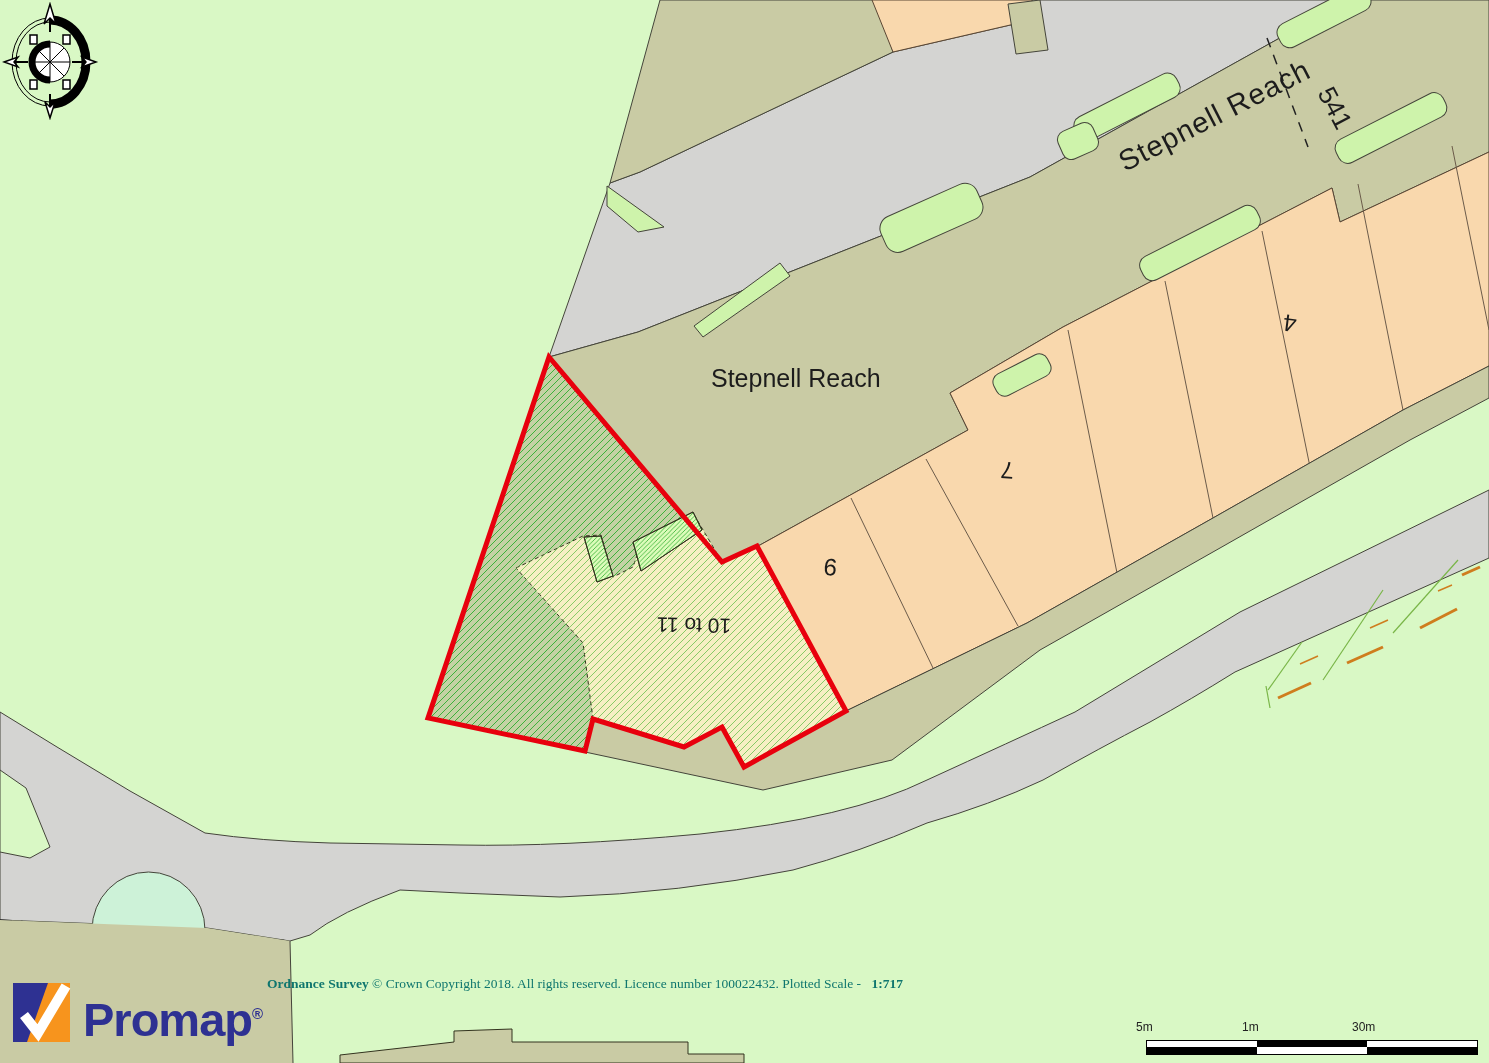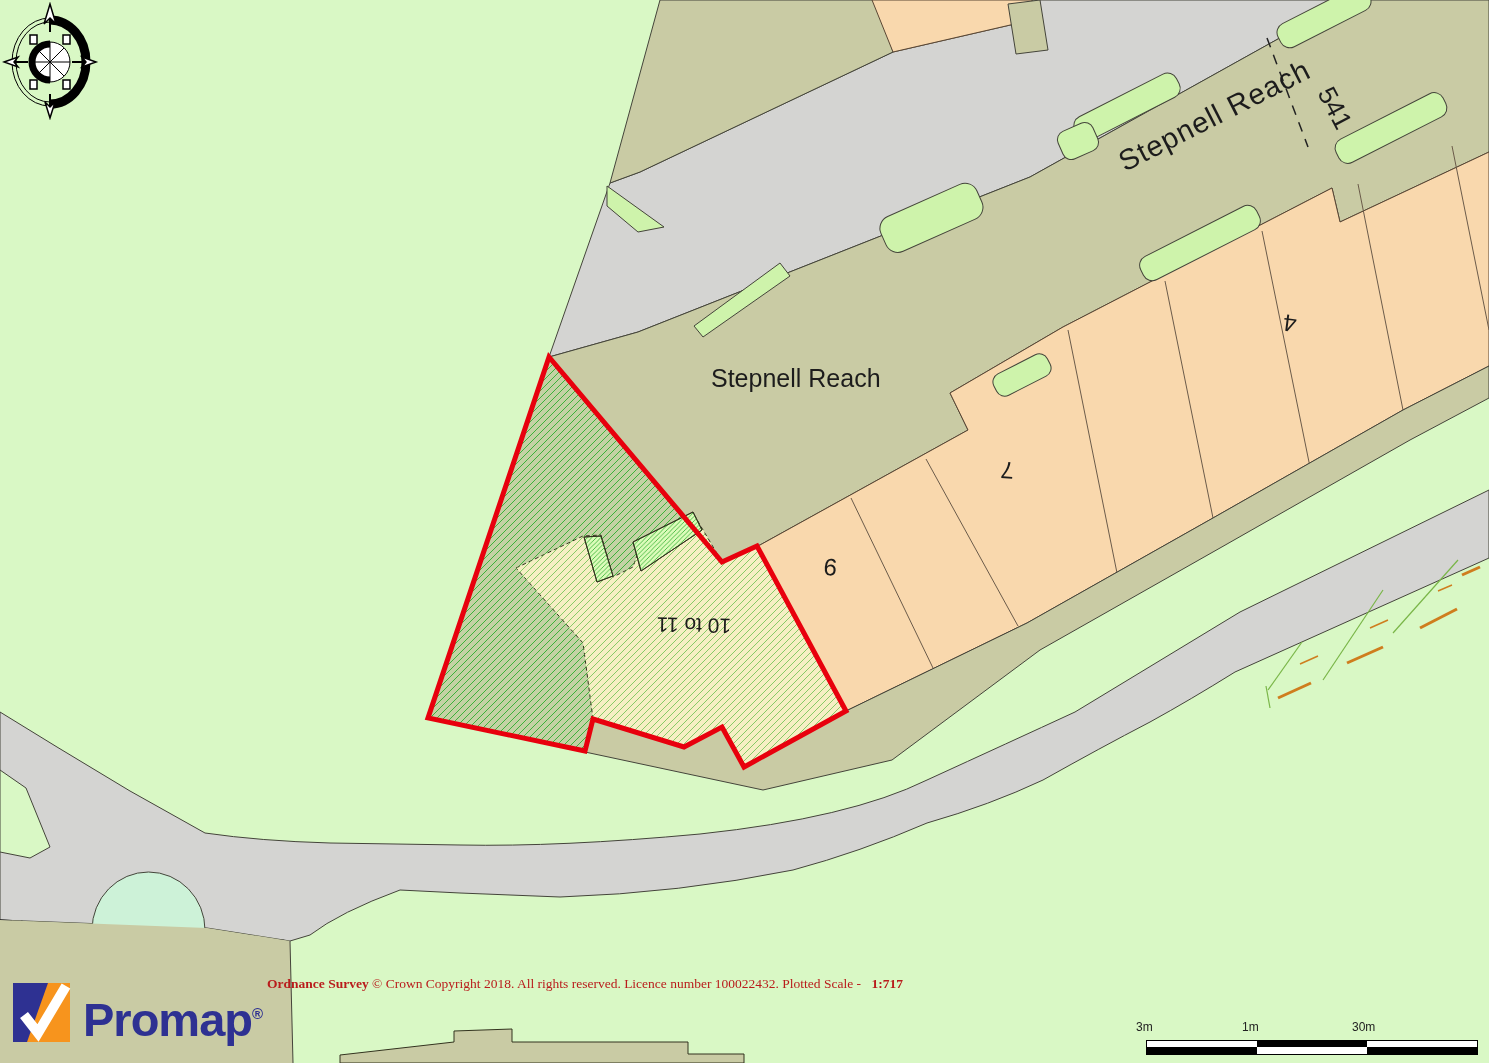--- a/index.html
+++ b/index.html
@@ -1,21 +1,21 @@
 <!DOCTYPE html>
 <html><head>
 <meta charset="utf-8">
 <style>
   html,body{margin:0;padding:0;background:#fff;}
   #stage{position:relative;width:1489px;height:1063px;overflow:hidden;
          font-family:"Liberation Sans",sans-serif;background:#d9f8c5;}
   #mapsvg{position:absolute;left:0;top:0;}
   .maplabel{fill:#1c1c1c;font-family:"Liberation Sans",sans-serif;}
   #copyright{position:absolute;left:267px;top:976px;font-family:"Liberation Serif",serif;
-             font-size:13.5px;color:#b91c1c;white-space:nowrap;}
+             font-size:13.5px;color:#0f766e;white-space:nowrap;}
   #copyright b.scale{margin-left:7px;}
   #scalebar{position:absolute;left:1134px;top:1020px;width:352px;height:36px;}
   .sb-label{position:absolute;top:0;font-size:12px;color:#222;font-family:"Liberation Sans",sans-serif;}
   #sb-bar{position:absolute;left:12px;top:20px;width:330px;height:13px;border:1px solid #000;background:#fff;}
   .sb-seg{position:absolute;width:110px;height:6px;background:#000;}
   #promap{position:absolute;left:13px;top:983px;height:68px;display:flex;align-items:flex-start;}
   #promap .word{color:#2e3192;font-weight:bold;font-size:47px;line-height:62px;margin-left:12px;
                 font-family:"Liberation Sans",sans-serif;letter-spacing:-1px;text-align:center;}
   #promap .reg{color:#2e3192;font-size:15px;vertical-align:super;font-weight:bold;}
   #compass{position:absolute;left:2px;top:2px;}
@@ -167,21 +167,21 @@
       <rect x="28" y="78" width="7" height="9"></rect>
       <rect x="61" y="78" width="7" height="9"></rect>
     </g>
   </g>
 </svg>
 
 <div id="copyright"><b>Ordnance Survey</b><span> © Crown Copyright 2018. All rights reserved. Licence number 100022432. Plotted Scale - </span><b class="scale">1:717</b>
 </div>
 
 <div id="scalebar">
-  <span class="sb-label" style="left:2px;">3m</span>
+  <span class="sb-label" style="left:2px;">5m</span>
   <span class="sb-label" style="left:108px;">1m</span>
   <span class="sb-label" style="left:218px;">30m</span>
   <span class="sb-label" style="left:314px;margin-top:24px;">30m</span>
   <div id="sb-bar">
     <div class="sb-seg" style="left:110px;top:0;"></div>
     <div class="sb-seg" style="left:0;top:6px;height:7px;"></div>
     <div class="sb-seg" style="left:220px;top:6px;height:7px;"></div>
   </div>
 </div>
 

